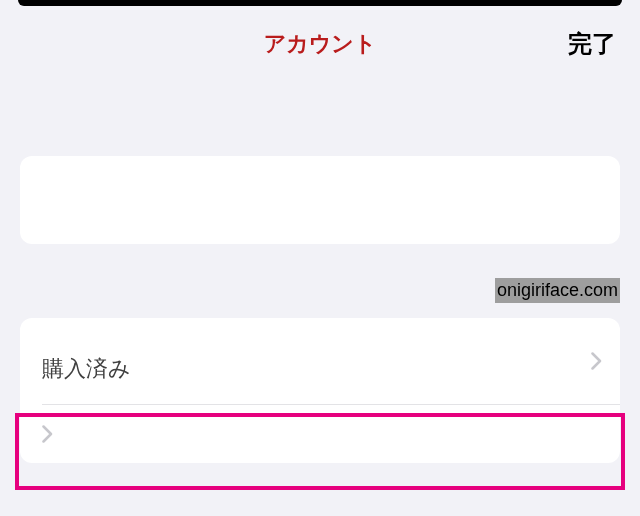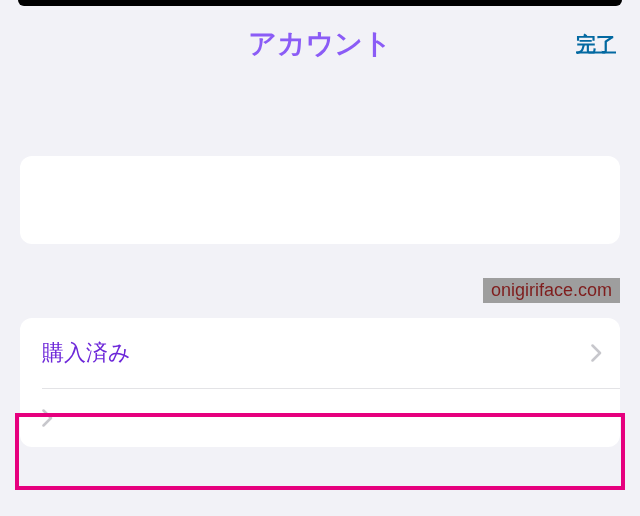--- a/index.html
+++ b/index.html
@@ -40,71 +40,71 @@
     }
     .header {
       display: flex;
       align-items: center;
       justify-content: center;
       position: relative;
       height: 44px;
       padding: 0 20px;
     }
     .header-title {
-      font-size: 28px;
+      font-size: 22px;
       font-weight: 700;
-      color: #8b5cf6;
+      color: #b91c1c;
     }
     .done-btn {
       position: absolute;
       right: 24px;
       top: 50%;
       transform: translateY(-50%);
-      font-size: 20px;
+      font-size: 24px;
       font-weight: 600;
-      color: #0369a1;
+      color: #000000;
       background: none;
       border: none;
       cursor: pointer;
-      text-decoration: underline;
     }
     .group {
       background: #fff;
       border-radius: 12px;
       margin: 0 20px;
     }
     .blank-group {
       margin-top: 90px;
       height: 88px;
     }
     .watermark {
       position: absolute;
       right: 20px;
       top: 272px;
       background: #9e9e9e;
-      color: #7f1d1d;
+      color: #000000;
       font-size: 18px;
-      padding: 2px 8px;
+      padding: 2px 2px;
       font-family: sans-serif;
     }
     .list-group {
       margin-top: 74px;
     }
     .row {
       display: flex;
       align-items: center;
       justify-content: space-between;
       padding: 20px 18px 20px 22px;
       cursor: pointer;
       position: relative;
     }
     .row-label {
       font-size: 22px;
-      color: #6d28d9;
+      color: #404040;
       font-weight: 400;
+      margin-top: 16px;
     }
     .chevron {
       width: 11px;
       height: 18px;
       flex-shrink: 0;
     }
     .chevron svg {
       display: block;
     }
     .divider {

